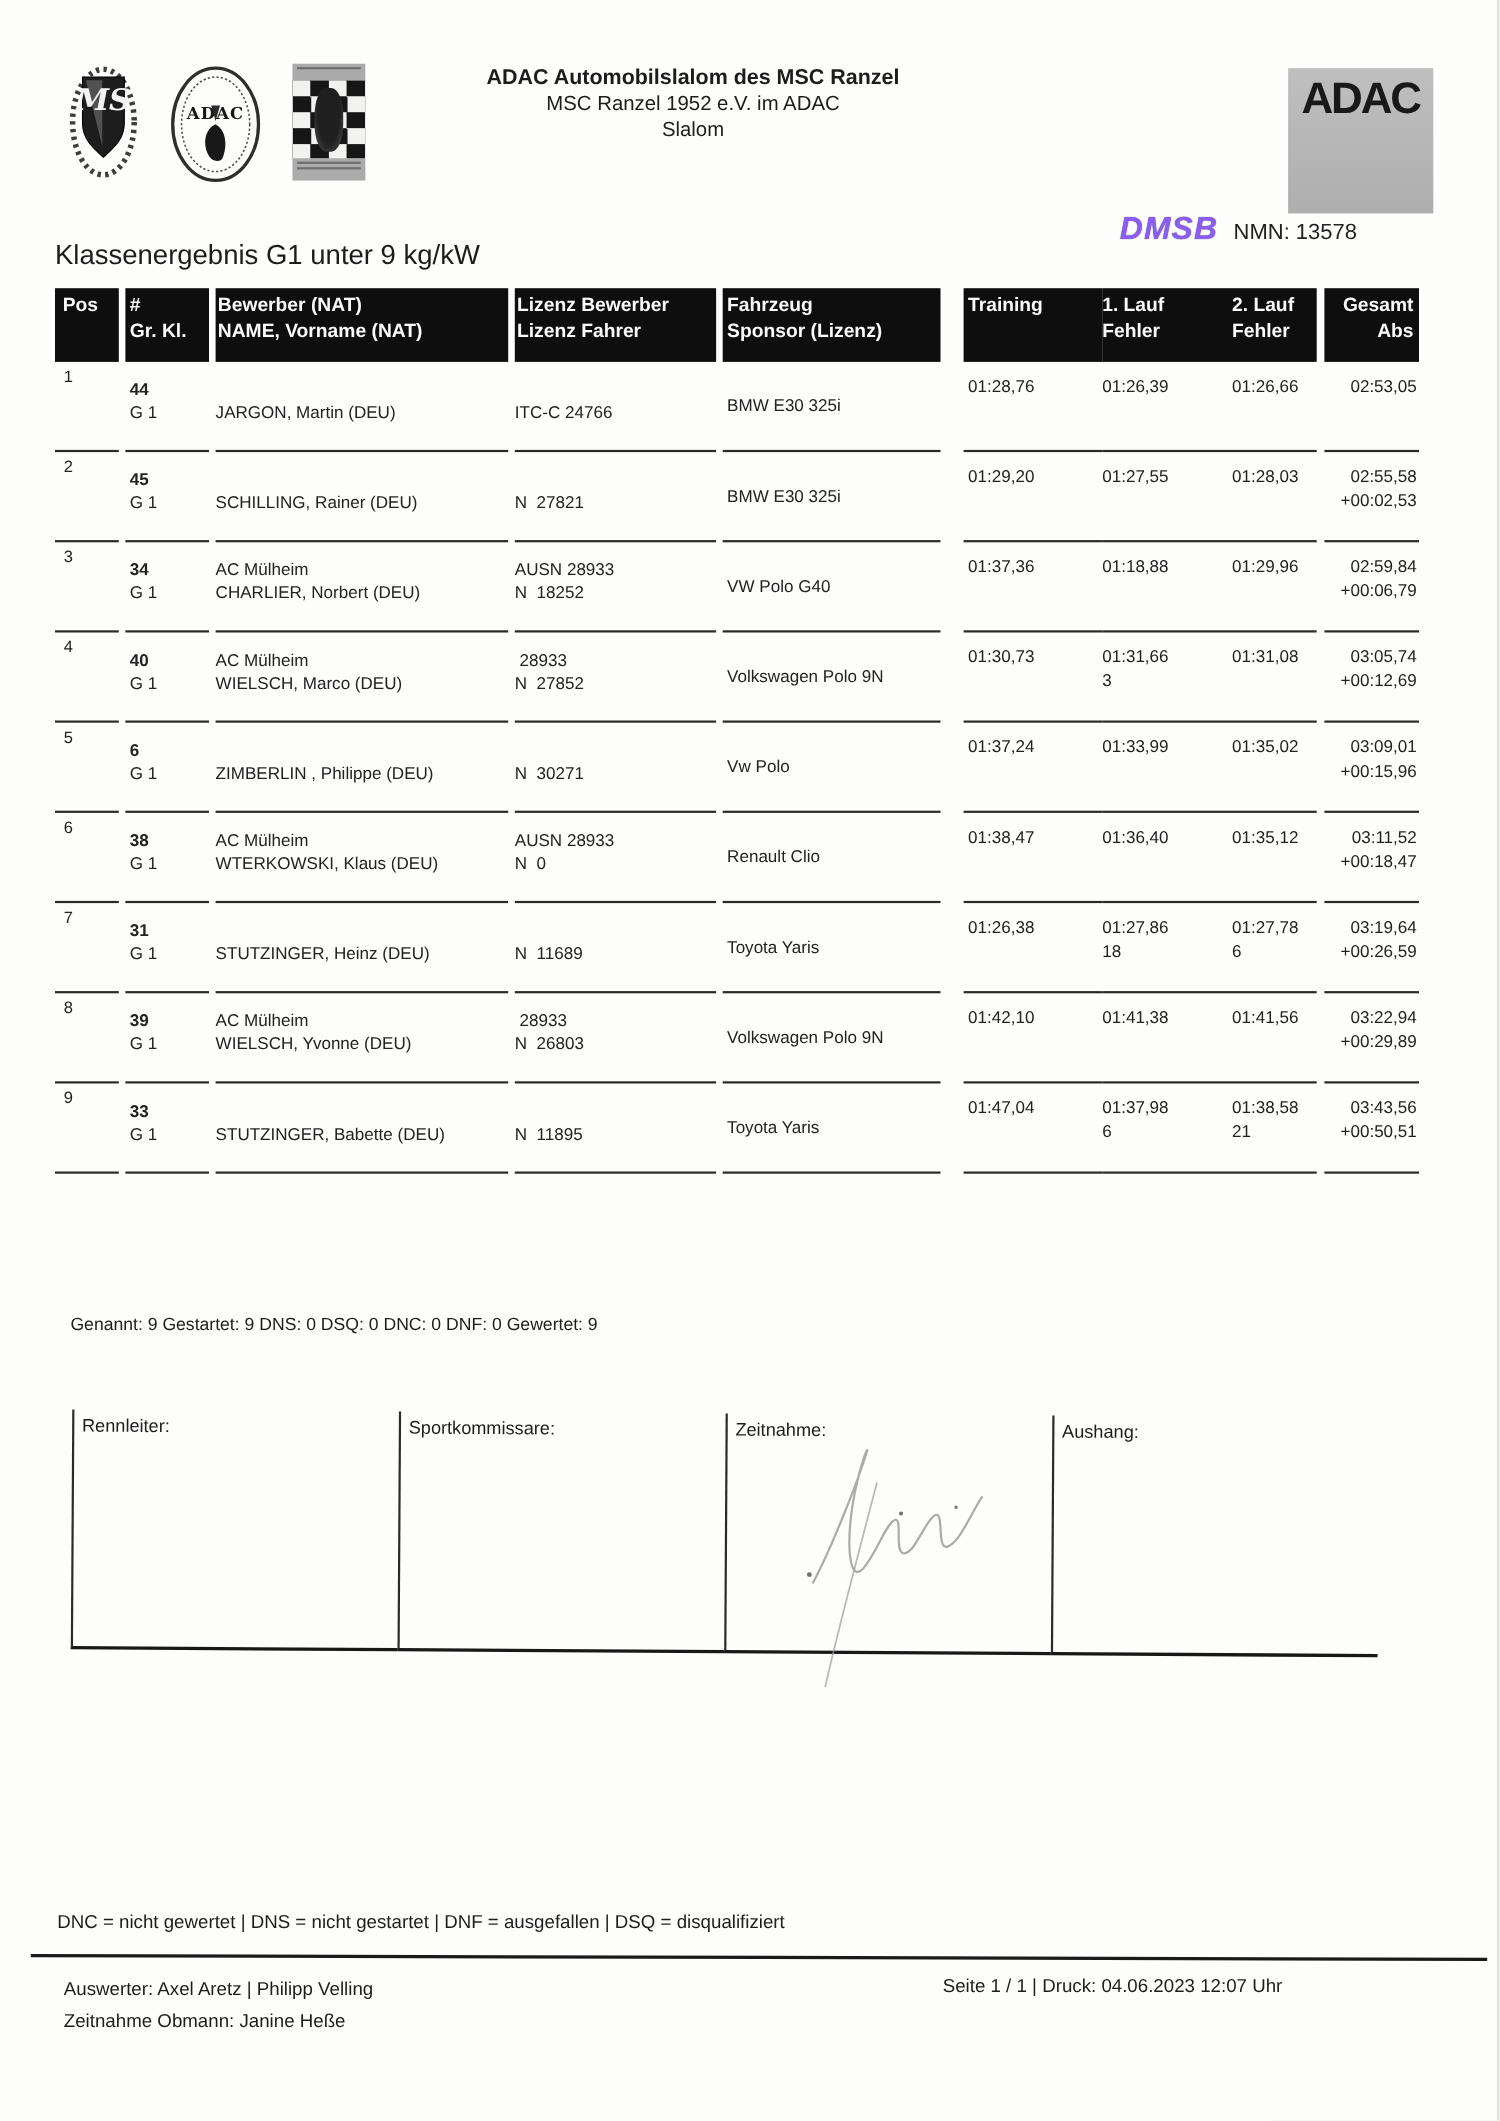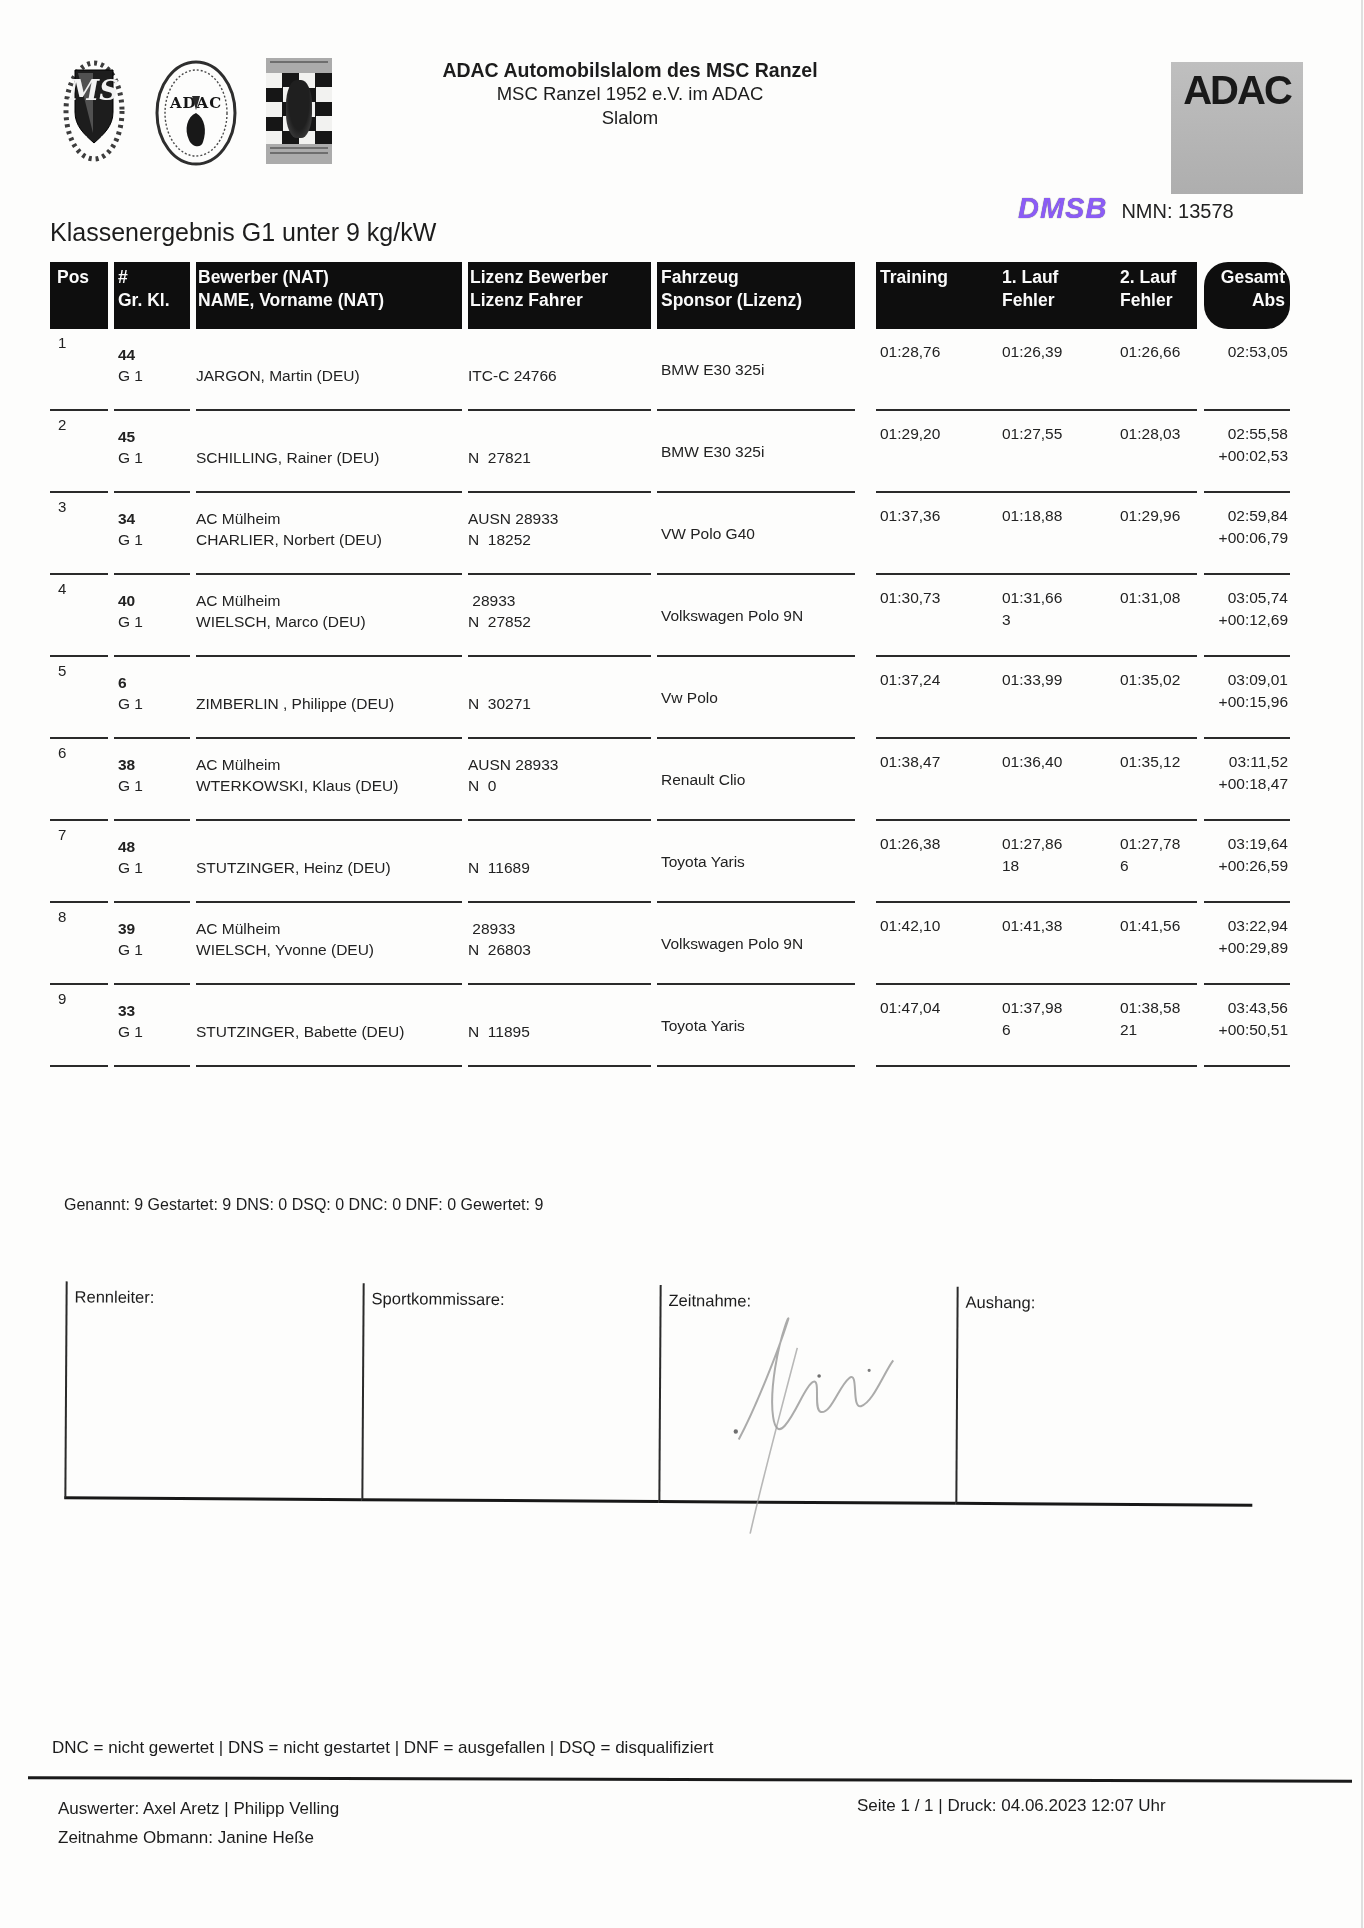--- a/index.html
+++ b/index.html
@@ -48,21 +48,21 @@
   
   .results-table { position:absolute; left:50px; top:262px; width:1240px;
     --cols: 64px 82px 272px 189px 219px 126px 118px 84px 86px; }
   .thead, .trow { display:grid; grid-template-columns: var(--cols); }
   .thead { height:67px; }
   .thead > div { background:#0e0e0e; color:#fafafa; font-weight:bold; font-size:17.5px; line-height:23px; padding-top:4px; }
   .mr6  { margin-right:6px; }
   .mr21 { margin-right:21px; }
   .mr7  { margin-right:7px; }
   .pl7 { padding-left:7px; } .pl4 { padding-left:4px; } .pl2 { padding-left:2px; }
-  .thead .right { text-align:right; padding-right:5px;border-radius:24px; }
+  .thead .right { text-align:right; padding-right:5px; }
 
   .trow { height:82px; font-size:15.5px; color:#222; }
   .trow > div { border-bottom:2px solid #2a2a2a; }
   .cell-pos { padding:5px 0 0 8px; font-size:15px; }
   .two { padding-top:15px; line-height:21px; }
   .two .l1 { min-height:21px; white-space:pre-wrap; }
   .two .l2 { white-space:pre-wrap; }
   .cell-num .l1 { font-weight:bold; }
   .cell-fz { padding-top:32px; }
   .time { padding-top:12px; line-height:22px; }
@@ -384,21 +384,21 @@
       <div class="t1">03:11,52</div>
       <div class="t2">+00:18,47</div>
     </div>
   </div>
 
   <div class="trow">
     <div class="mr6 cell-pos">
       <span>7</span>
     </div>
     <div class="mr6 two cell-num pl4">
-      <div class="l1">48</div>
+      <div class="l1">31</div>
       <div class="l2">G 1</div>
     </div>
     <div class="mr6 two">
       <div class="l1"></div>
       <div class="l2">STUTZINGER, Heinz (DEU)</div>
     </div>
     <div class="mr6 two">
       <div class="l1"></div>
       <div class="l2">N  11689</div>
     </div>

